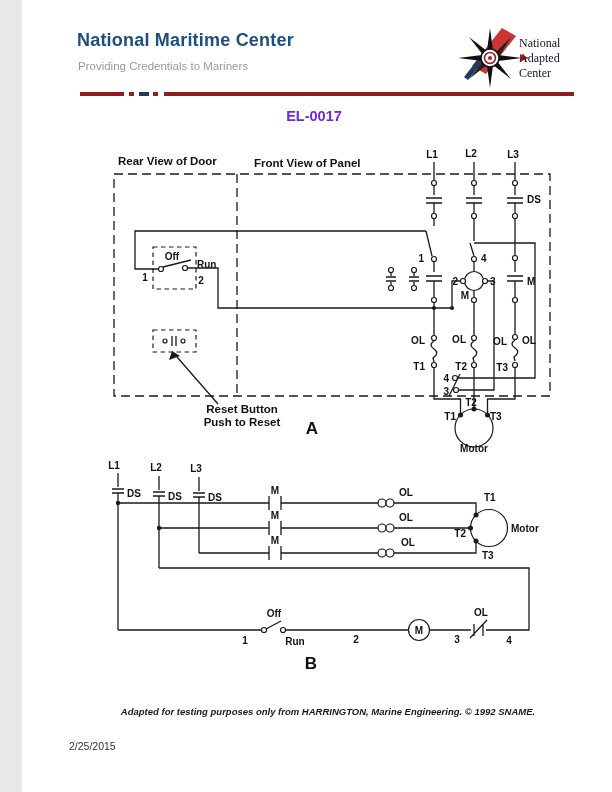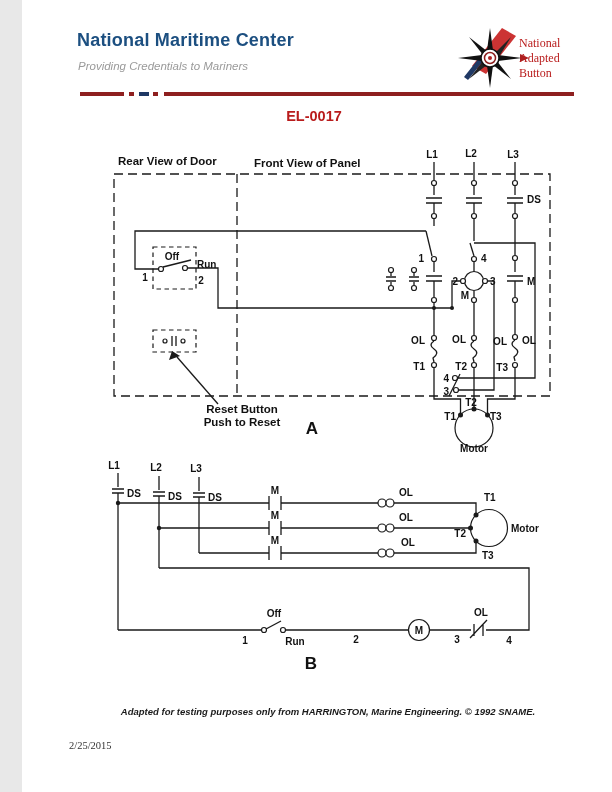--- a/index.html
+++ b/index.html
@@ -1,33 +1,33 @@
 <!DOCTYPE html>
 <html><head>
 <meta charset="utf-8">
 <style>
   html,body{margin:0;padding:0;background:#e8e8e8;}
   #page{position:relative;width:612px;height:792px;background:#ffffff;overflow:hidden;
         font-family:"Liberation Sans",sans-serif;margin-left:22px;}
   .hdr-title{position:absolute;left:55px;top:30px;font-size:18px;font-weight:bold;
         color:#1c4f80;letter-spacing:.2px;}
-  .hdr-sub{position:absolute;left:56px;top:60px;font-size:11.5px;color:#9a9a9a;font-style:italic;}
+  .hdr-sub{position:absolute;left:56px;top:60px;font-size:11.5px;color:#9a9a9a;}
   .sep{position:absolute;left:58px;top:92px;width:494px;height:3.5px;
        background:linear-gradient(to right,
          #8e1f1f 0 44px,#ffffff 44px 49px,#8e1f1f 49px 54px,#ffffff 54px 59px,
          #1f3864 59px 69px,#ffffff 69px 73px,#8e1f1f 73px 78px,#ffffff 78px 84px,
          #8e1f1f 84px 100%);}
   .logo{position:absolute;left:428px;top:22px;width:86px;height:70px;}
   .logo-text{position:absolute;left:497px;top:36px;font-family:"Liberation Serif",serif;
-       font-size:12px;color:#b91c1c;line-height:15px;}
+       font-size:12px;color:#0f172a;line-height:15px;}
   .doc-code{position:absolute;left:0;top:108px;width:584px;text-align:center;
-       font-size:14.5px;font-weight:bold;color:#b91c1c;}
+       font-size:14.5px;font-weight:bold;color:#6d28d9;}
   .footer{position:absolute;left:4px;top:706px;width:604px;text-align:center;
        font-size:9.5px;font-weight:bold;color:#1a1a1a;line-height:12px;font-style:italic;}
-  .date{position:absolute;left:47px;top:740px;font-family:Liberation Serif, serif;
+  .date{position:absolute;left:47px;top:740px;font-family:Liberation Sans, sans-serif;
        font-size:10.5px;color:#333;}
   svg text{font-family:"Liberation Sans",sans-serif;font-weight:bold;fill:#111;}
   .w{stroke:#1a1a1a;stroke-width:1.3;fill:none;}
   .wd{stroke:#1a1a1a;stroke-width:1.3;fill:none;stroke-dasharray:9 5;}
   .wd2{stroke:#1a1a1a;stroke-width:1.2;fill:none;stroke-dasharray:4.5 3.5;}
   .oc{stroke:#1a1a1a;stroke-width:1.2;fill:#ffffff;}
   .jd{fill:#1a1a1a;stroke:none;}
   .t10{font-size:10px;} .t11{font-size:11.5px;} .t17{font-size:17px;}
 </style>
 </head>
@@ -52,21 +52,21 @@
       <polygon points="61,57 38,39 43,34" fill="#111"></polygon>
       <circle cx="40" cy="36" r="9" fill="#fff" stroke="#111" stroke-width="1.5"></circle>
       <circle cx="40" cy="36" r="5.5" fill="#fff" stroke="#8e1f1f" stroke-width="1.5"></circle>
       <circle cx="40" cy="36" r="2" fill="#b22222"></circle>
       <polygon points="70,32 79,36 70,40" fill="#aa2222"></polygon>
     </g>
   </svg>
   <div class="logo-text">
     <div>National</div>
     <div>Adapted</div>
-    <div>Button</div>
+    <div>Center</div>
   </div>
 
   <div class="sep"></div>
 
   <div class="doc-code">EL-0017</div>
 
   <svg style="position:absolute;left:40px;top:140px;" width="540" height="550" viewBox="40 140 540 550">
 
     <g>
       <text class="t11" x="96" y="165">Rear View of Door</text>

